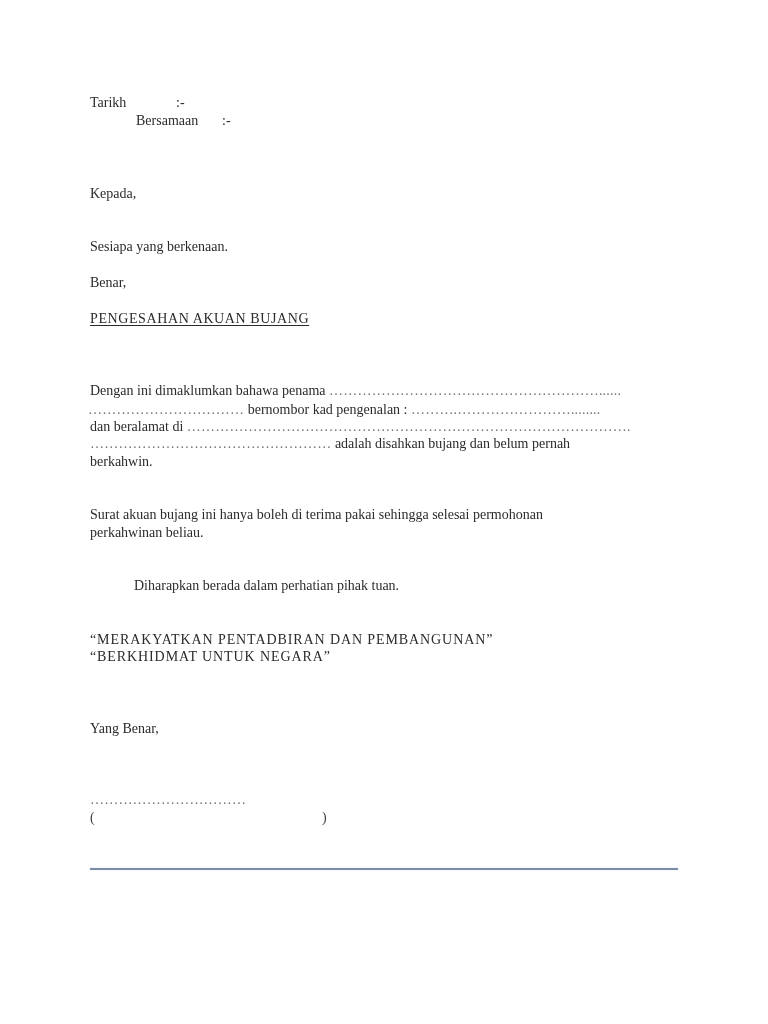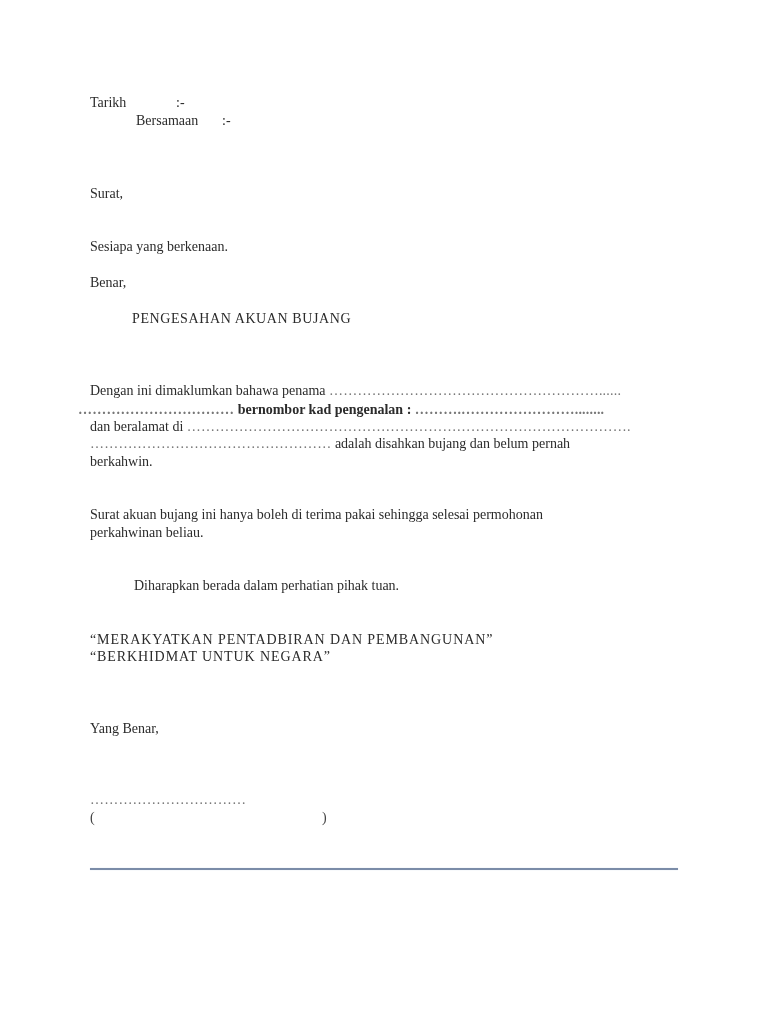--- a/index.html
+++ b/index.html
@@ -25,23 +25,23 @@
     .abs {
       position: absolute;
       white-space: nowrap;
       line-height: 19px;
     }
     .label-col {
       display: inline-block;
       width: 86px;
     }
     .heading {
+      text-decoration: underline;
       text-underline-offset: 2px;
       letter-spacing: 0.6px;
-      margin-left: 42px;
     }
     .motto {
       letter-spacing: 0.9px;
     }
     .dots {
       color: #777;
       letter-spacing: 0.2px;
     }
     .sep-line {
       position: absolute;
@@ -61,33 +61,33 @@
 
 <div class="page">
 
   <div class="abs" style="left:90px; top:93px;">
     <span class="label-col">Tarikh</span><span>:-</span>
   </div>
   <div class="abs" style="left:90px; top:111px;margin-left:46px;">
     <span class="label-col">Bersamaan</span><span>:-</span>
   </div>
 
-  <div class="abs" style="left:90px; top:184px;">Surat,</div>
+  <div class="abs" style="left:90px; top:184px;">Kepada,</div>
   <div class="abs" style="left:90px; top:237px;">Sesiapa yang berkenaan.</div>
 
   <div class="abs" style="left:90px; top:273px;">Benar,</div>
 
   <div class="abs heading" style="left:90px; top:309px;">PENGESAHAN AKUAN BUJANG</div>
 
 
   <div class="abs" style="left:90px; top:381px;">
     <span>Dengan ini dimaklumkan bahawa penama</span>
     <span class="dots">…………………………………………………......</span>
   </div>
-  <div class="abs" style="left:78px; top:400px;font-weight:bold;">
+  <div class="abs" style="left:88px; top:400px;">
     <span class="dots">……………………………</span>
     <span>bernombor kad pengenalan :</span>
     <span class="dots">……….……………………........</span>
   </div>
   <div class="abs" style="left:90px; top:417px;">
     <span>dan beralamat di</span>
     <span class="dots">………………………………………………………………………………….</span>
   </div>
   <div class="abs" style="left:90px; top:434px;">
     <span class="dots">……………………………………………</span>

